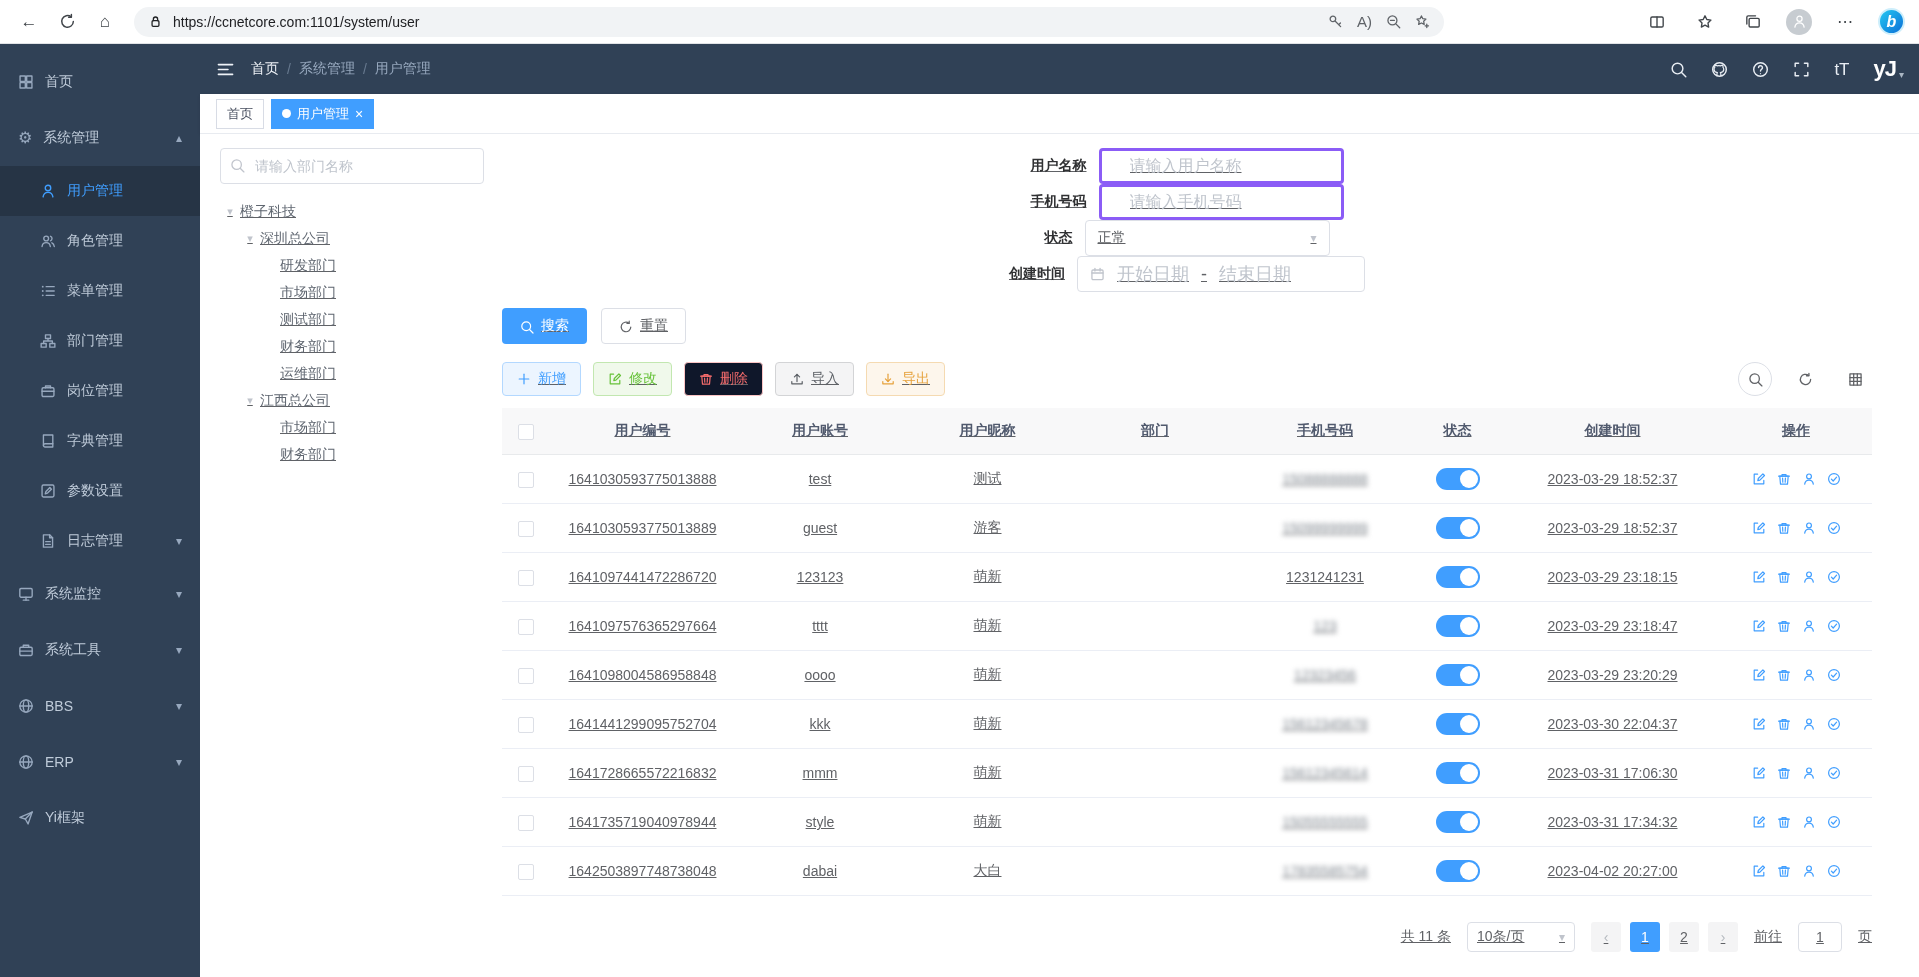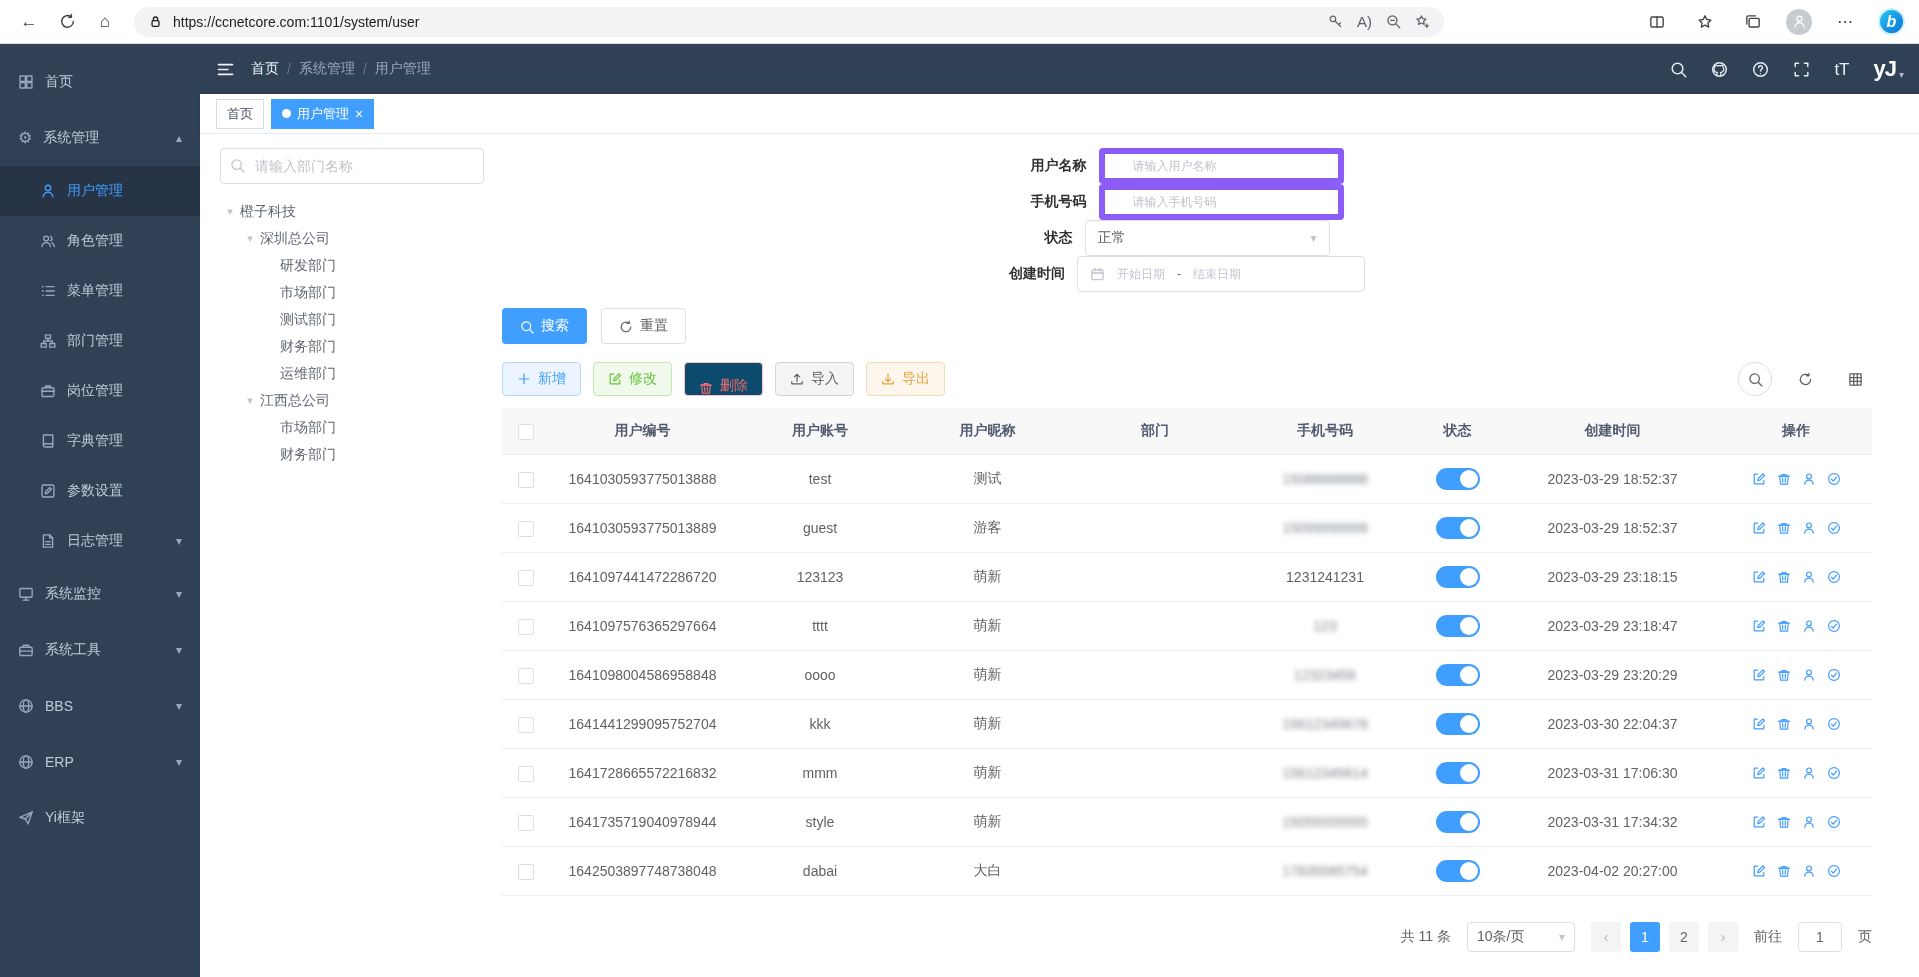--- a/index.html
+++ b/index.html
@@ -46,51 +46,51 @@
 .yj-caret{font-size:10px;color:#aab6c3;padding-bottom:2px;}
 
 
 .tagbar{height:40px;background:#fff;display:flex;align-items:center;gap:7px;padding:0 16px;border-bottom:1px solid #e8ebf0;box-shadow:0 1px 3px rgba(0,21,41,.10);flex-shrink:0;}
 .tag{height:30px;border:1px solid #d8dce5;background:#fff;color:#495060;font-size:13px;padding:0 10px;display:inline-flex;align-items:center;gap:6px;cursor:pointer;}
 .tag.active{background:#409eff;border-color:#409eff;color:#fff;}
 .tag-dot{width:9px;height:9px;border-radius:50%;background:#fff;}
 .tag-close{font-size:14px;line-height:1;}
 
 
-.content{flex:1;display:flex;gap:18px;padding:14px 20px;background:#fff;align-items:flex-start;overflow:hidden;}
+.content{flex:1;display:flex;gap:18px;padding:14px 20px;background:#fff;align-items:flex-start;overflow:hidden;text-decoration:underline;}
 .tree-panel{width:264px;flex-shrink:0;}
 .tree-search{position:relative;margin-bottom:14px;}
 .tree-input{width:100%;height:36px;border:1px solid #dcdfe6;border-radius:4px;padding:0 10px 0 34px;font-size:14px;color:#606266;outline:none;font-family:inherit;}
 .tree-input::placeholder{color:#bfc4cc;}
 .ts-icn{position:absolute;left:10px;top:10px;color:#c0c4cc;display:flex;}
 .tree-node{display:flex;align-items:center;height:27px;font-size:14px;color:#5f6670;cursor:pointer;}
 .tree-caret{width:20px;text-align:center;color:#c0c4cc;font-size:11px;}
 .tree-spacer{width:20px;display:inline-block;}
 
 .table-panel{width:1370px;flex-shrink:0;}
 .filter-row{display:flex;align-items:center;column-gap:30px;margin-bottom:16px;flex-direction:column;}
 .f-group{display:flex;align-items:center;}
 .f-label{font-size:14px;color:#303133;font-weight:700;margin-right:12px;white-space:nowrap;}
-.f-input{width:245px;height:36px;border:6px solid #8b5cf6;border-radius:4px;padding:0 28px;font-size:12px;color:#606266;outline:none;font-family:inherit;}
+.f-input{width:245px;height:36px;border:3px solid #8b5cf6;border-radius:4px;padding:0 28px;font-size:16px;color:#606266;outline:none;font-family:inherit;}
 .f-input::placeholder{color:#bfc4cc;}
 .f-select{width:245px;height:36px;border:1px solid #dcdfe6;border-radius:4px;background:#fff;display:flex;align-items:center;justify-content:space-between;padding:0 12px;font-size:14px;color:#606266;cursor:pointer;}
 .sel-caret{color:#c0c4cc;font-size:12px;}
-.f-date{width:288px;height:36px;border:1px solid #dcdfe6;border-radius:4px;background:#fff;display:flex;align-items:center;gap:12px;padding:0 12px;font-size:12px;color:#bfc4cc;cursor:text;}
+.f-date{width:288px;height:36px;border:1px solid #dcdfe6;border-radius:4px;background:#fff;display:flex;align-items:center;gap:12px;padding:0 12px;font-size:18px;color:#bfc4cc;cursor:text;}
 .f-date .cal{color:#c0c4cc;display:flex;}
 .d-sep{color:#606266;}
 
 .btn-row{display:flex;gap:14px;margin-bottom:18px;}
 .btn{height:36px;padding:0 17px;border-radius:4px;font-size:14px;display:inline-flex;align-items:center;gap:7px;cursor:pointer;border:1px solid transparent;background:#fff;font-family:inherit;}
 .btn-primary{background:#409eff;color:#fff;}
 .btn-default{border-color:#dcdfe6;color:#606266;}
 .toolbar{display:flex;gap:12px;align-items:center;margin-bottom:12px;}
 .btn-sm{height:34px;padding:0 14px;font-size:14px;}
 .btn-plain-blue{background:#ecf5ff;border-color:#b3d8ff;color:#409eff;}
 .btn-plain-green{background:#f0f9eb;border-color:#c2e7b0;color:#67c23a;}
-.btn-plain-red{background:#0c4a6e;border-color:#fbc4c4;color:#f56c6c;align-items:flex-end;}
+.btn-plain-red{background:#0f172a;border-color:#fbc4c4;color:#f56c6c;}
 .btn-plain-gray{background:#f4f4f5;border-color:#d3d4d6;color:#5c6066;}
 .btn-plain-orange{background:#fdf6ec;border-color:#f5dab1;color:#e6a23c;}
 .tool-right{margin-left:auto;display:flex;gap:16px;align-items:center;color:#606266;}
 .tool-icn{width:34px;height:34px;display:flex;align-items:center;justify-content:center;cursor:pointer;border-radius:50%;}
 .tool-icn.circled{border:1px solid #dcdfe6;}
 
 .user-table{width:100%;border-collapse:collapse;table-layout:fixed;font-size:14px;color:#606266;}
 .user-table th{background:#f8f8f9;color:#515a6e;font-weight:700;padding:14px 4px;text-align:center;border-bottom:1px solid #e8eaec;}
 .user-table td{height:49px;padding:0 4px;text-align:center;border-bottom:1px solid #ebeef5;white-space:nowrap;}
 .checkbox{width:16px;height:16px;border:1px solid #dcdfe6;border-radius:2px;display:inline-block;background:#fff;cursor:pointer;vertical-align:middle;}

